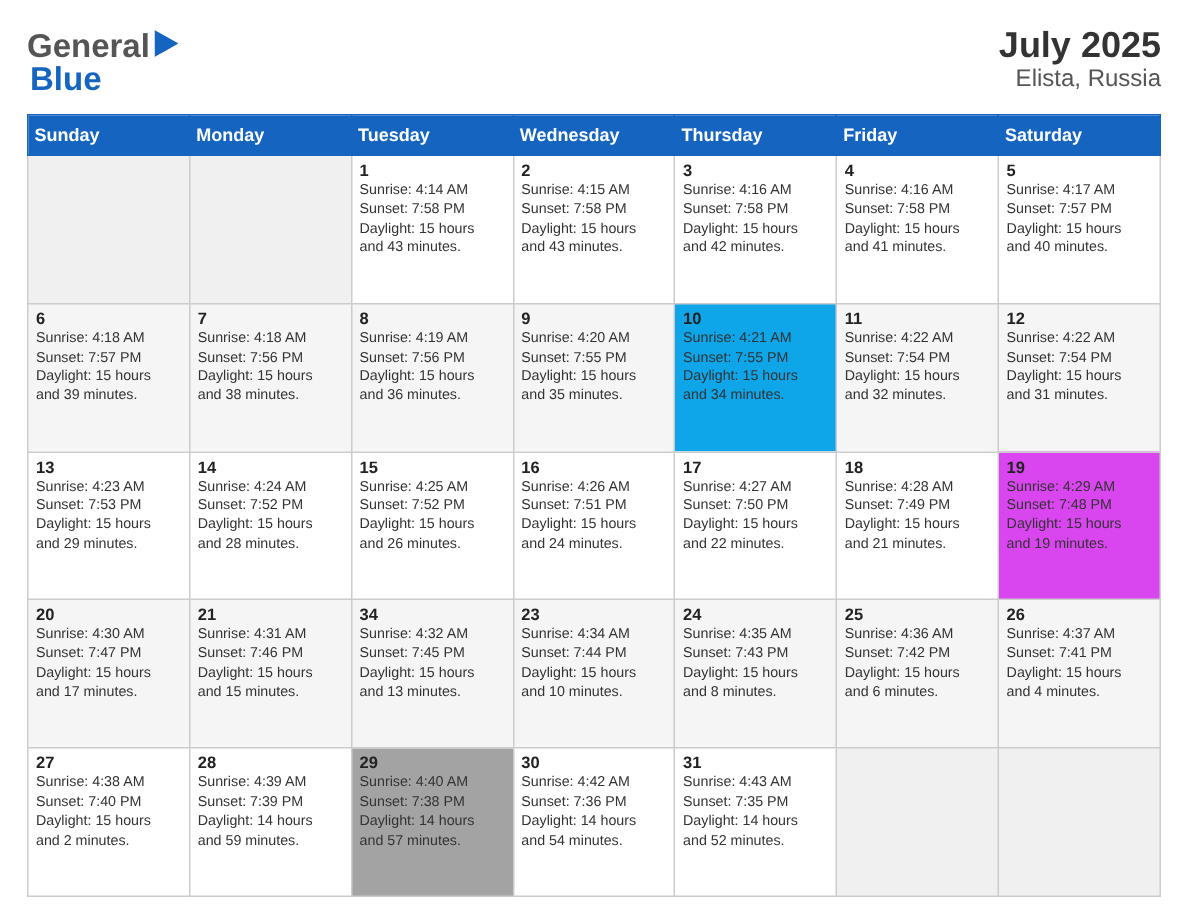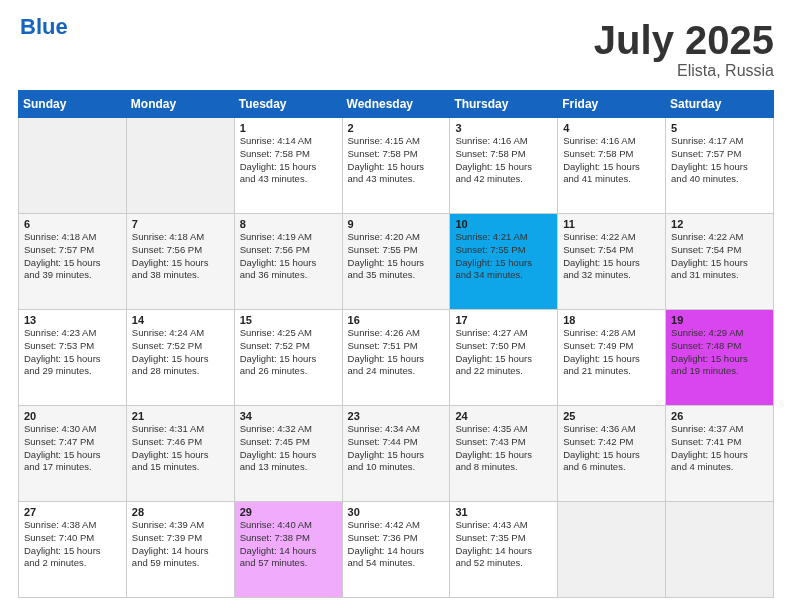--- a/index.html
+++ b/index.html
@@ -20,21 +20,21 @@
     .header {
       display: flex;
       justify-content: space-between;
       align-items: flex-start;
       margin-bottom: 10px;
     }
     .title-block {
       text-align: right;
     }
     .month-title {
-      font-size: 40px;
+      font-size: 24px;
       font-weight: bold;
       color: #333;
       line-height: 1.1;
     }
     .location {
       font-size: 16px;
       color: #555;
     }
     .calendar {
       flex: 1;
@@ -97,20 +97,28 @@
       margin-top: -4px;
       margin-left: 2px;
     }
   </style>
 </head>
 <body>
 
 <div class="page">
   <div class="header">
     <div class="logo-wrap">
+      <div class="logo-line1">
+        <span style="font-size:22px;font-weight:bold;color:#555;">General</span>
+        <span style="display:inline-block;margin-left:3px;vertical-align:middle;">
+          <svg width="16" height="18" viewBox="0 0 16 18">
+              <polygon points="0,0 16,9 0,18" fill="#1565c0"></polygon>
+            </svg>
+        </span>
+      </div>
       <div class="logo-line2">Blue</div>
     </div>
     <div class="title-block">
       <div class="month-title">July 2025</div>
       <div class="location">Elista, Russia</div>
     </div>
   </div>
 
   <table class="calendar">
     <thead>
@@ -325,21 +333,21 @@
 Daylight: 15 hours
 and 2 minutes.</div>
           </td>
           <td style="background: rgb(255, 255, 255);">
             <span class="day-num">28</span>
             <div class="day-info" style="white-space: pre-line;">Sunrise: 4:39 AM
 Sunset: 7:39 PM
 Daylight: 14 hours
 and 59 minutes.</div>
           </td>
-          <td style="background: #f0abfc;">
+          <td style="background: #a3a3a3;">
             <span class="day-num">29</span>
             <div class="day-info" style="white-space: pre-line;">Sunrise: 4:40 AM
 Sunset: 7:38 PM
 Daylight: 14 hours
 and 57 minutes.</div>
           </td>
           <td style="background: rgb(255, 255, 255);">
             <span class="day-num">30</span>
             <div class="day-info" style="white-space: pre-line;">Sunrise: 4:42 AM
 Sunset: 7:36 PM

